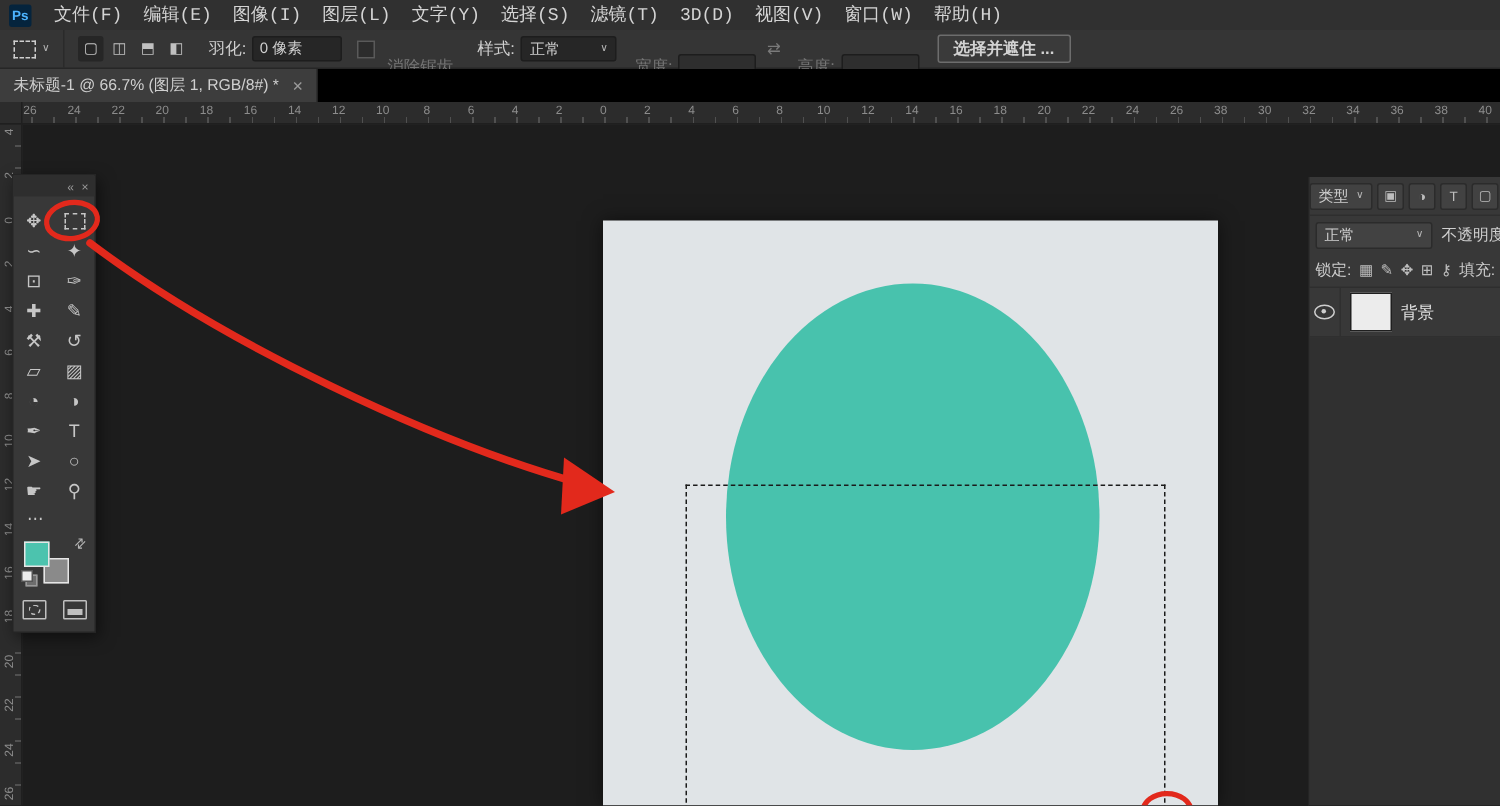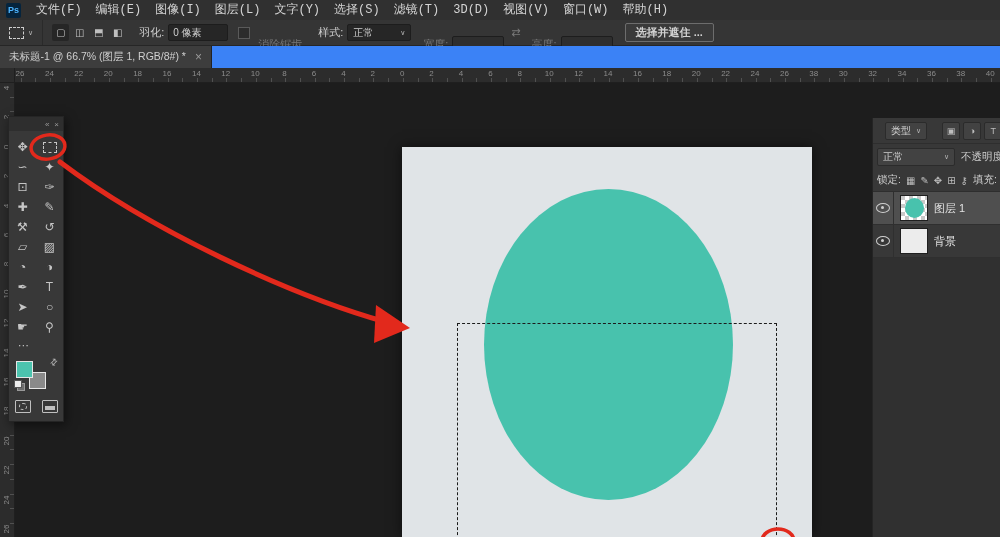--- a/index.html
+++ b/index.html
@@ -30,21 +30,21 @@
   .ob-input{width:50px;height:15px;background:#262626;border:1px solid #1d1d1d;border-radius:2px;
     color:#d0d0d0;font-size:10px;padding:0 4px;line-height:15px;white-space:nowrap;}
   .ob-input.dim{background:#2e2e2e;color:#666;}
   .ob-check{width:10px;height:10px;border:1px solid #5a5a5a;background:#2c2c2c;margin-left:10px;margin-right:4px;}
   .ob-select{min-width:52px;height:15px;background:#262626;border:1px solid #1d1d1d;border-radius:2px;
     display:flex;align-items:center;justify-content:space-between;gap:6px;padding:0 5px;font-size:10px;}
   .swap-arrows{margin:0 7px;color:#7a7a7a;font-size:11px;}
   .sam-button{margin-left:12px;height:17px;border:1px solid #6d6d6d;border-radius:2px;padding:0 10px;
     font-size:11px;color:#d2d2d2;display:flex;align-items:center;background:#3a3a3a;white-space:nowrap;font-weight:bold;}
   
-  .tabbar{position:absolute;top:46px;left:0;right:0;height:22px;background:#3b82f6;display:flex;align-items:stretch;z-index:30;}
+  .tabbar{position:absolute;top:46px;left:0;right:0;height:22px;background:#000000;display:flex;align-items:stretch;z-index:30;}
   .doc-tab{background:#3d3d3d;border-right:1px solid #222;display:flex;align-items:center;
     padding:0 9px;font-size:10.5px;color:#cfcfcf;gap:9px;white-space:nowrap;}
   .tab-close{color:#9a9a9a;font-size:12px;line-height:1;}
   
   .ruler-h{position:absolute;top:68px;left:0;right:0;height:14px;background-color:#2c2c2c;
     border-bottom:1px solid #1f1f1f;z-index:8;
     background-image:repeating-linear-gradient(to right,#505050 0 1px,transparent 1px 14.7px);
     background-size:100% 4px;background-position:6px 100%;background-repeat:no-repeat;}
   .ruler-num{position:absolute;top:1px;font-size:8px;color:#8c8c8c;transform:translateX(-50%);}
   .ruler-v{position:absolute;top:82px;left:0;width:14px;bottom:0;background-color:#2c2c2c;
@@ -82,21 +82,21 @@
   .qm-icon{width:14px;height:11px;border:1px solid #c0c0c0;border-radius:1px;position:relative;}
   .qm-icon::after{content:"";position:absolute;left:3px;right:3px;top:2px;bottom:2px;border:1px dashed #c0c0c0;border-radius:50%;}
   .sm-icon{width:14px;height:11px;border:1px solid #c0c0c0;border-radius:1px;position:relative;}
   .sm-icon::after{content:"";position:absolute;left:2px;right:2px;top:5px;bottom:2px;background:#c0c0c0;}
   
   .rightpanel{position:absolute;left:872px;top:118px;width:128px;bottom:0;background:#383838;z-index:15;
     border-left:1px solid #242424;overflow:hidden;display:flex;flex-direction:column;}
   .panel-tabs{height:23px;background:#2d2d2d;display:flex;flex:none;}
   .panel-tab{padding:0 10px;font-size:11px;color:#9f9f9f;display:flex;align-items:center;white-space:nowrap;}
   .panel-tab.active{background:#383838;color:#dadada;}
-  .filter-row{height:25px;display:flex;align-items:center;padding:0 12px;gap:15px;border-bottom:1px solid #2e2e2e;flex:none;}
+  .filter-row{height:25px;display:flex;align-items:center;padding:0 0;gap:3px;border-bottom:1px solid #2e2e2e;flex:none;}
   .mini-select{height:16px;background:#424242;border:1px solid #2b2b2b;border-radius:2px;display:flex;
     align-items:center;gap:5px;padding:0 5px;font-size:10px;color:#cfcfcf;white-space:nowrap;}
   .filter-icon{width:16px;height:16px;flex:none;display:flex;align-items:center;justify-content:center;
     font-size:9px;color:#bdbdbd;background:#424242;border:1px solid #2b2b2b;border-radius:2px;}
   .blend-row{height:25px;display:flex;align-items:center;padding:0 4px;gap:6px;flex:none;}
   .blend-select{min-width:66px;justify-content:space-between;}
   .small-label{font-size:10.5px;color:#cfcfcf;white-space:nowrap;}
   .lock-row{height:22px;display:flex;align-items:center;padding:0 4px;gap:5px;font-size:10.5px;color:#cfcfcf;
     border-bottom:1px solid #2e2e2e;flex:none;white-space:nowrap;}
   .lock-icon{font-size:10px;color:#bdbdbd;}
@@ -303,29 +303,20 @@
     <span id="lock-icons" style="display:flex;gap:5px;">
         <span class="lock-icon">▦</span>
         <span class="lock-icon">✎</span>
         <span class="lock-icon">✥</span>
         <span class="lock-icon">⊞</span>
         <span class="lock-icon">⚷</span>
       </span>
     <span class="small-label">填充:</span>
   </div>
   <div id="layer-rows">
-      <div class="layer-row selected">
-        <span class="eye-box">
-          <span class="eye"></span>
-        </span>
-        <span class="layer-thumb checker">
-          <span class="thumb-circle" style="background: rgb(72, 194, 173);"></span>
-        </span>
-        <span class="layer-name">图层 1</span>
-      </div>
       <div class="layer-row">
         <span class="eye-box">
           <span class="eye"></span>
         </span>
         <span class="layer-thumb"></span>
         <span class="layer-name">背景</span>
       </div>
     </div>
   <div class="panel-empty"></div>
 </div>

